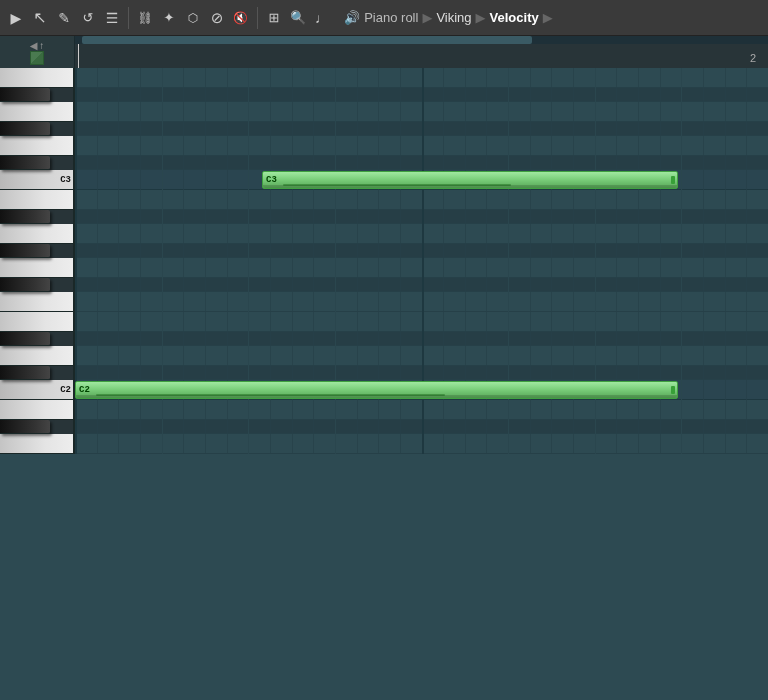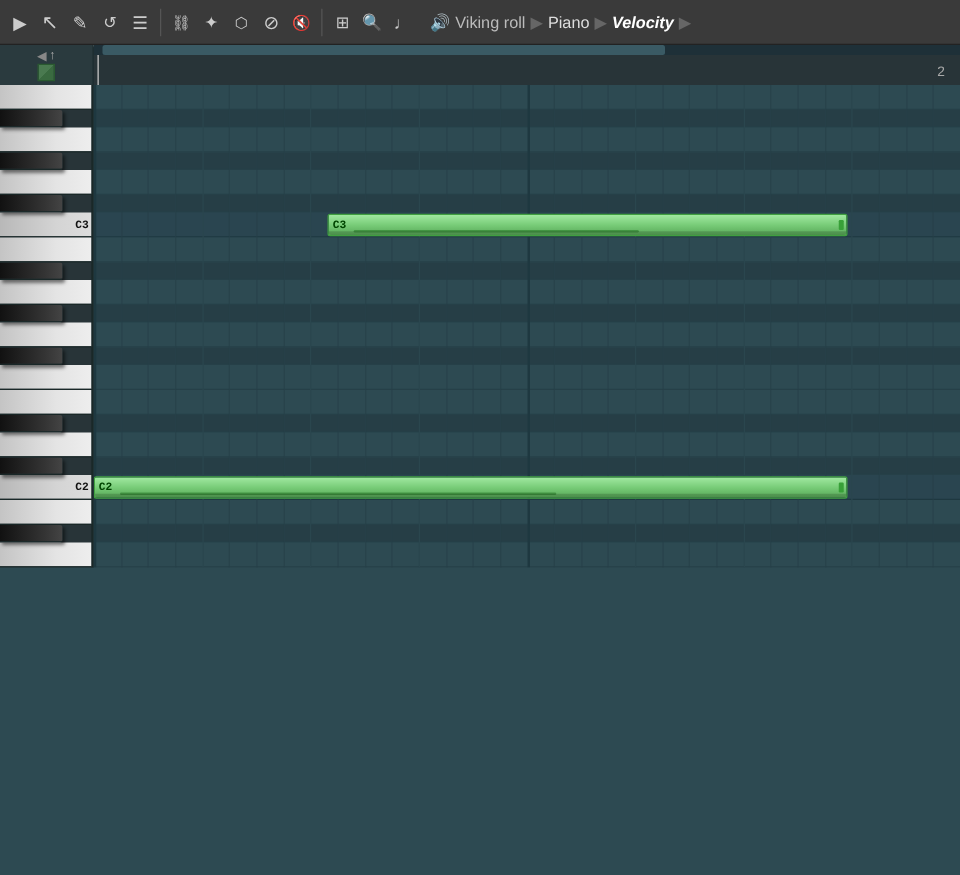--- a/index.html
+++ b/index.html
@@ -150,25 +150,25 @@
   <span class="tool-icon" style="font-size:12px;">⬡</span>
   <span class="tool-icon" style="font-size:15px;">⊘</span>
   <span class="tool-icon" style="font-size:12px;">🔇</span>
   <span class="tool-separator"></span>
   <span class="tool-icon" style="font-size:13px;">⊞</span>
   <span class="tool-icon" style="font-size:13px;">🔍</span>
   <span class="tool-icon" style="font-size:14px;">♩</span>
 
   <div class="breadcrumb-area">
     <span style="color:#aaa;">🔊</span>
-    <span>Viking roll</span>
+    <span>Piano roll</span>
     <span class="breadcrumb-sep">▶</span>
-    <span style="color:#ddd;cursor:pointer;">Piano</span>
+    <span style="color:#ddd;cursor:pointer;">Viking</span>
     <span class="breadcrumb-sep">▶</span>
-    <span class="breadcrumb-active" style="cursor:pointer;font-style:italic;">Velocity</span>
+    <span class="breadcrumb-active" style="cursor:pointer;">Velocity</span>
     <span class="breadcrumb-sep">▶</span>
   </div>
 </div>
 
 <div id="piano-roll">
 
   <div id="top-bar">
     <div id="piano-corner">
       <div style="display:flex;flex-direction:column;align-items:center;">
         <div style="display:flex;gap:2px;">

